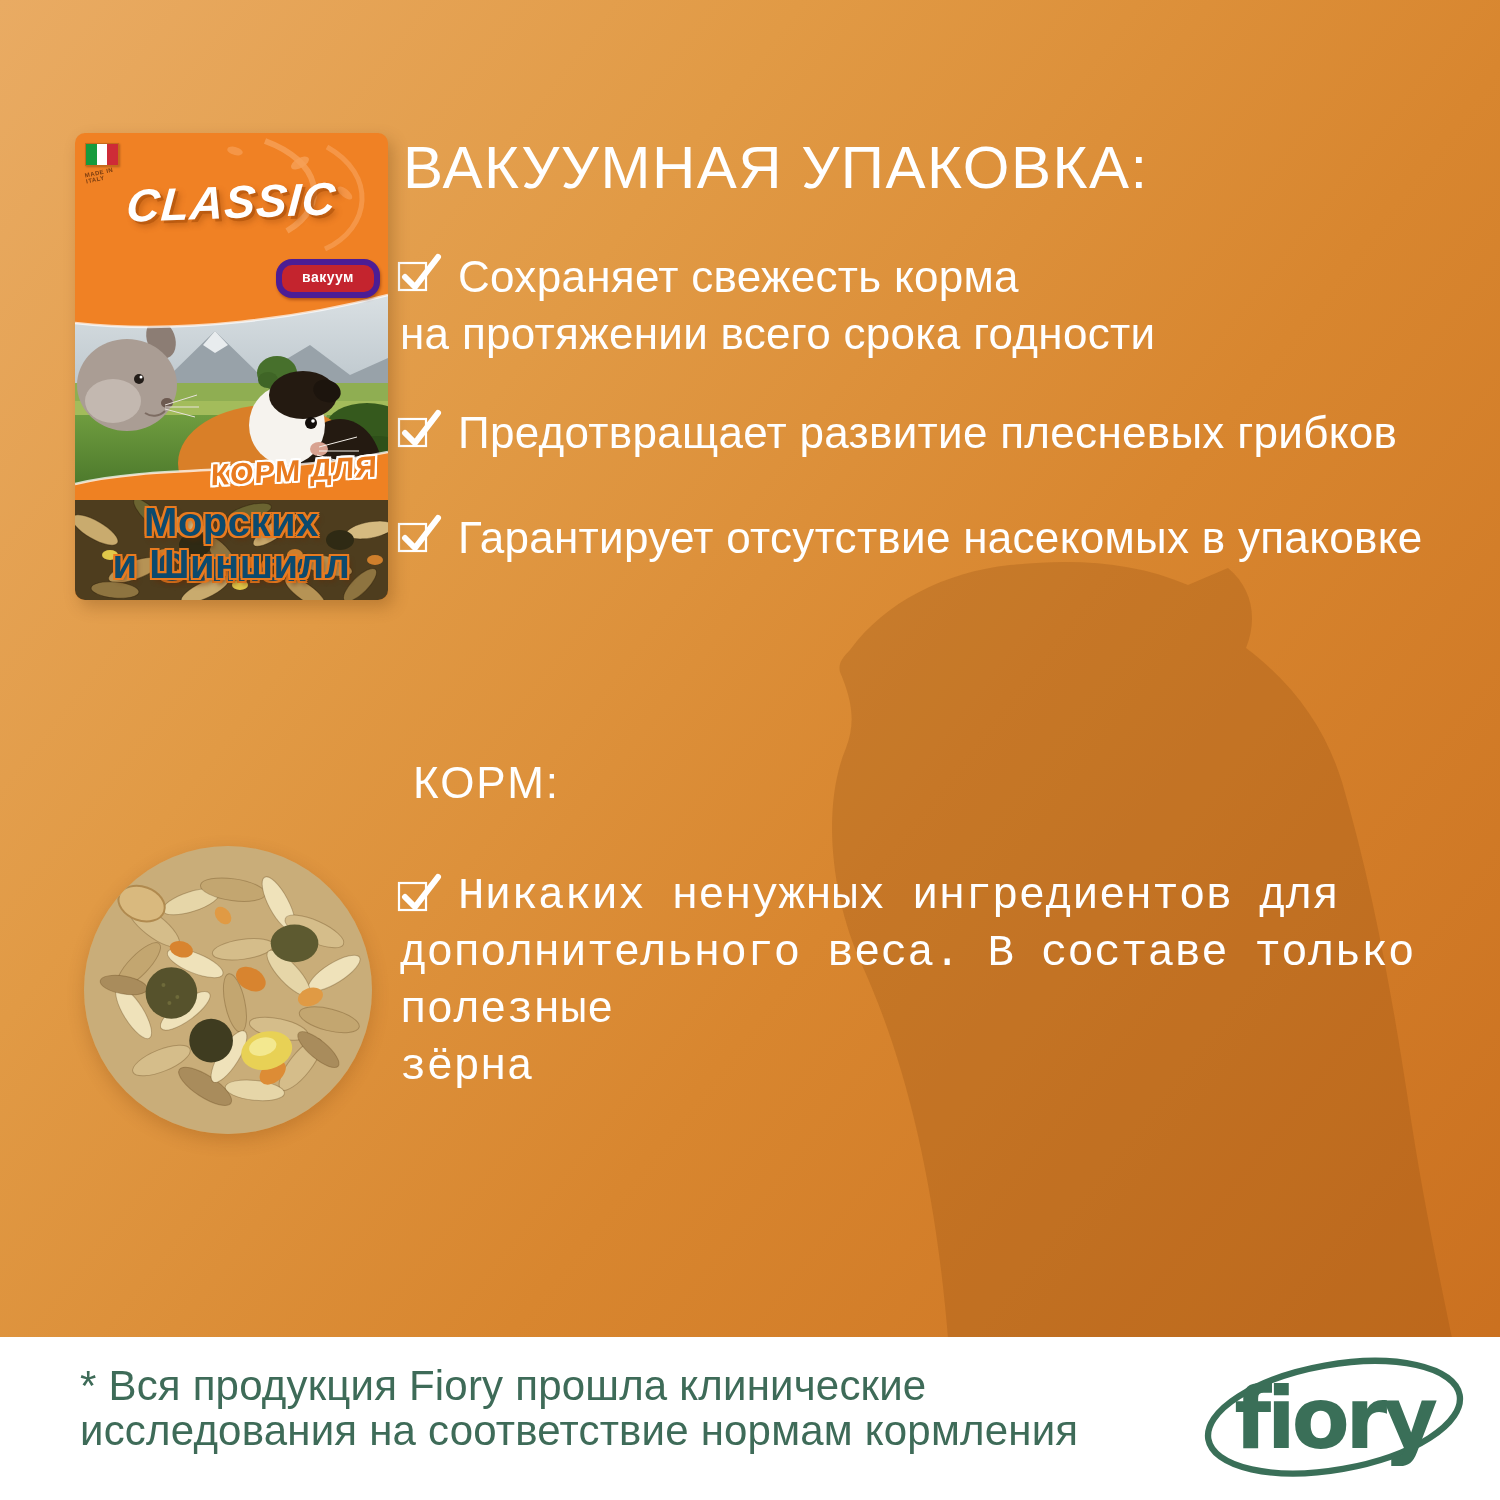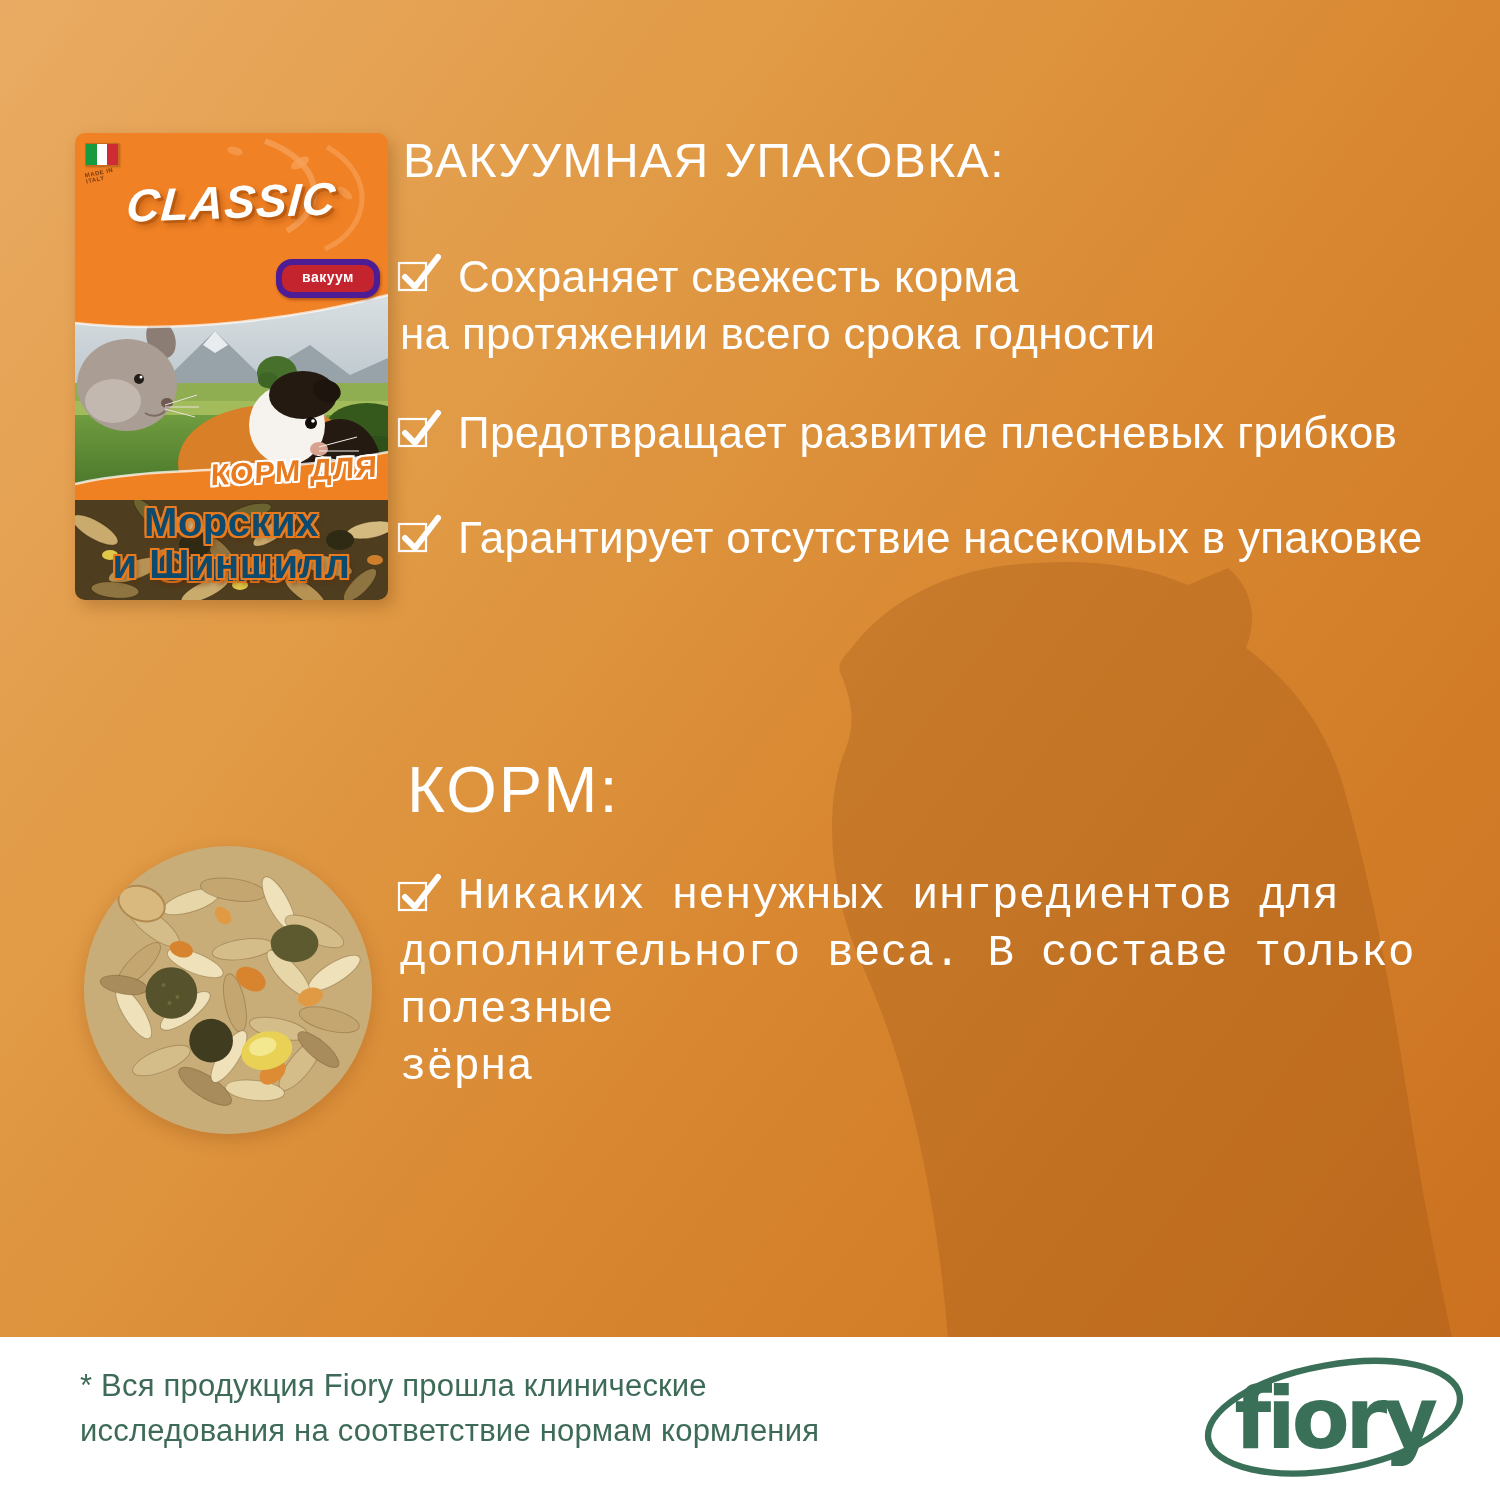--- a/index.html
+++ b/index.html
@@ -51,44 +51,44 @@
     position:absolute;left:0;right:0;text-align:center;z-index:6;
     font-size:40px;font-weight:800;letter-spacing:.5px;color:#0c4a6e;
     text-shadow:-2px -2px 0 #e87a1f,2px -2px 0 #e87a1f,-2px 2px 0 #e87a1f,2px 2px 0 #e87a1f,-2px 0 0 #e87a1f,2px 0 0 #e87a1f,0 -2px 0 #e87a1f,0 2px 0 #e87a1f,3px 4px 5px rgba(100,40,0,.45);
   }
   .t2{top:0px;}
   .t3{top:42px;}
 
   
   .h1{
     position:absolute;left:403px;top:133px;z-index:2;margin:0;
-    font-size:48px;font-weight:400;color:#ffffff;letter-spacing:1.5px;white-space:nowrap;
+    font-size:60px;font-weight:400;color:#ffffff;letter-spacing:1.5px;white-space:nowrap;
   }
   .h2{
-    position:absolute;left:407px;top:752px;z-index:2;margin:0;
-    font-size:65px;font-weight:400;color:#ffffff;letter-spacing:2px;
+    position:absolute;left:407px;top:752px;z-index:2;margin:6px;
+    font-size:44px;font-weight:400;color:#ffffff;letter-spacing:2px;
   }
   .bullet{position:absolute;z-index:2;}
   .bullet .check{position:absolute;left:-4px;top:2px;width:46px;height:46px;}
   .btext{
     margin:0;white-space:pre-line;text-indent:58px;
     font-size:44px;line-height:57px;font-weight:400;color:#ffffff;letter-spacing:.3px;
   }
   .b1{left:400px;top:248px;width:980px;}
   .b2{left:400px;top:404px;width:1100px;}
   .b3{left:400px;top:509px;width:1084px;}
   .b4{left:400px;top:868px;width:1100px;font-family:Liberation Mono, monospace;}
 
   .food-circle{position:absolute;left:84px;top:846px;width:288px;height:288px;z-index:2;border-radius:50%;overflow:hidden;box-shadow:0 6px 18px rgba(90,40,0,.2);}
 
   
   .footer{position:absolute;left:0;bottom:0;width:1500px;height:163px;background:#ffffff;z-index:4;}
   .note{
     position:absolute;left:80px;top:26px;margin:0;white-space:pre-line;
-    font-size:31px;line-height:45px;color:#3e6b58;letter-spacing:.2px;
+    font-size:42px;line-height:45px;color:#3e6b58;letter-spacing:.2px;
   }
   .logo{position:absolute;right:30px;top:6px;width:272px;height:152px;}
 </style>
 </head>
 <body>
 
 <div class="page">
 
   <svg class="silhouette" viewBox="0 0 1500 1500" aria-hidden="true">
     <path d="M 948 1338

